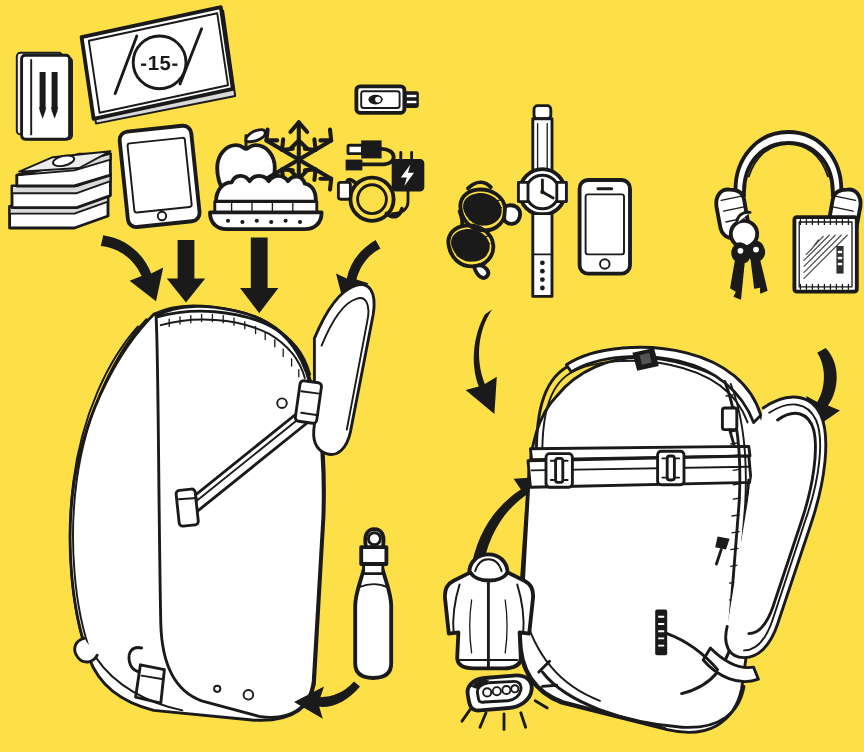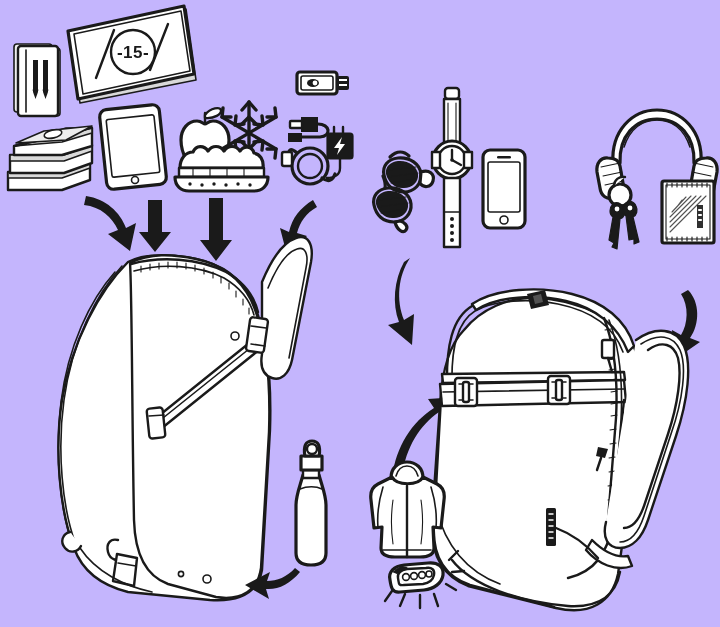--- a/index.html
+++ b/index.html
@@ -8,21 +8,21 @@
     padding: 0;
     background: #ffffff;
   }
   body {
     font-family: "Liberation Sans", sans-serif;
   }
   #scene {
     position: relative;
     width: 720px;
     height: 627px;
-    background: #c4b5fd;
+    background: #fde047;
     overflow: hidden;
   }
   #scene svg.layer {
     position: absolute;
     top: 0;
     left: 0;
     width: 720px;
     height: 627px;
   }
   .ink {

